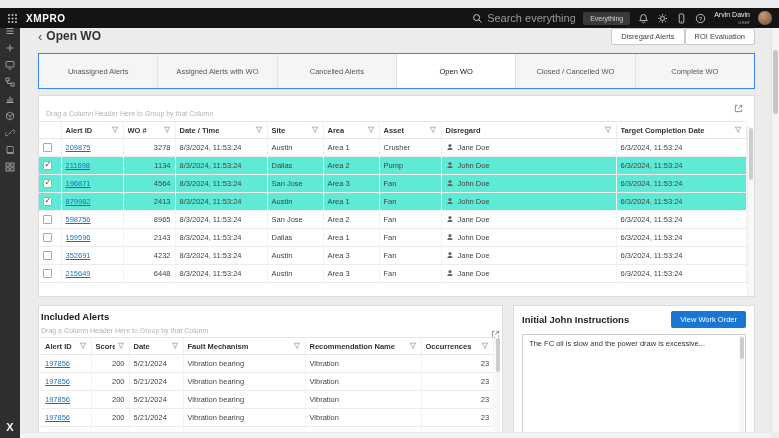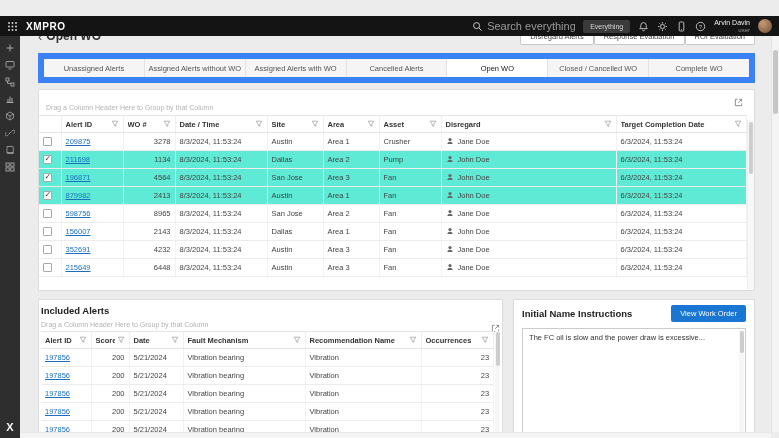--- a/index.html
+++ b/index.html
@@ -1,21 +1,21 @@
 <!DOCTYPE html>
 <html><head>
 <meta charset="utf-8">
 <style>
   * { box-sizing: border-box; margin: 0; padding: 0; }
   html,body { width:779px; height:438px; overflow:hidden; }
   body { font-family:"Liberation Sans", sans-serif; background:#ececec; }
   .app { position:relative; width:779px; height:438px; overflow:hidden; }
 
   
-  .topbar { position:absolute; top:16px; left:0; right:0; height:20px; background:#141414;
+  .topbar { position:absolute; top:8px; left:0; right:0; height:20px; background:#141414;
             display:flex; align-items:center; padding:0 7px; gap:6px; z-index:20; }
   .topbar svg { display:block; }
   .tb-icon { width:11px; height:11px; color:#c9c9c9; flex:none; cursor:pointer; }
   .brand { color:#fff; font-size:10px; font-weight:800; letter-spacing:.6px; margin-left:2px; }
   .tb-right { margin-left:auto; display:flex; align-items:center; gap:8px; }
   .searchbox { display:flex; align-items:center; gap:4px; }
   .searchbox input { background:transparent; border:none; outline:none; color:#ddd;
                      font-size:11px; width:88px; font-family:Liberation Sans, sans-serif; }
   .searchbox input::placeholder { color:#9a9a9a; }
   .scope-pill { background:#3a3a3a; color:#d5d5d5; font-size:7px; padding:3px 7px;
@@ -36,21 +36,21 @@
   
   .main { position:absolute; top:20px; left:20px; right:0; bottom:0; background:#ececec; overflow:hidden; }
 
   .page-header { display:flex; align-items:center; height:30px; padding:2px 24px 0 18px; }
   .back { font-size:13px; color:#555; margin-right:4px; cursor:pointer; line-height:1; }
   .page-title { font-size:12px; font-weight:700; color:#333; }
   .actions { margin-left:auto; display:flex; }
   .btn { background:#fff; border:1px solid #c9c9c9; border-radius:2px; font-size:7.5px;
          color:#444; padding:3px 9px; font-family:inherit; cursor:pointer; }
 
-  .tabs { display:flex; margin:3px 24px 0 18px; border:6px solid #3b82f6; background:#f5f5f5; height:30px; }
+  .tabs { display:flex; margin:3px 24px 0 18px; border:1px solid #3b82f6; background:#f5f5f5; height:36px; }
   .tab { flex:1; display:flex; align-items:center; justify-content:center; text-align:center;
          font-size:7.5px; color:#555; border-right:1px solid #e2e2e2; background:#f5f5f5; cursor:pointer; }
   .tab:last-of-type { border-right:none; }
   .tab.active { background:#fff; color:#1a1a1a; }
 
   .grid-panel { margin:6px 24px 0 18px; background:#fff; border:1px solid #dcdcdc;
                 height:202px; position:relative; overflow:hidden; padding-right:7px; }
   .panel-toolbar { display:flex; justify-content:flex-end; padding:3px 4px 0; height:13px; }
   .export { width:9px; height:9px; color:#777; cursor:pointer; }
   .group-hint { font-size:7px; color:#b3b3b3; padding:1px 7px 4px; }
@@ -227,35 +227,31 @@
 
   <main class="main">
 
     <div class="page-header">
       <span class="back">‹</span>
       <span class="page-title">Open WO</span>
       <div class="actions">
 
           <button class="btn">Disregard Alerts</button>
 
-          <button class="btn">Response Evaluation</button>
 
           <button class="btn">ROI Evaluation</button>
         </div>
     </div>
 
     <nav class="tabs">
 
         <div class="tab">
           <span>Unassigned Alerts</span>
         </div>
 
-        <div class="tab">
-          <span>Assigned Alerts without WO</span>
-        </div>
 
         <div class="tab">
           <span>Assigned Alerts with WO</span>
         </div>
 
         <div class="tab">
           <span>Cancelled Alerts</span>
         </div>
 
         <div class="tab active">
@@ -453,21 +449,21 @@
                 <span class="person"><svg viewBox="0 0 10 10">
                     <circle cx="5" cy="3.2" r="2" fill="currentColor"></circle>
                     <path d="M1.6 8.8c.3-2 1.7-2.8 3.4-2.8s3.1.8 3.4 2.8z" fill="currentColor"></path>
                   </svg></span><span>Jane Doe</span>
               </td>
               <td>6/3/2024, 11:53:24</td>
             </tr>
 
             <tr class="wo-row">
               <td><span class="cb"></span></td>
-              <td><a class="link">156007</a></td>
+              <td><a class="link">159596</a></td>
               <td class="num">2143</td>
               <td>8/3/2024, 11:53:24</td>
               <td>Dallas</td>
               <td>Area 1</td>
               <td>Fan</td>
               <td>
                 <span class="person"><svg viewBox="0 0 10 10">
                     <circle cx="5" cy="3.2" r="2" fill="currentColor"></circle>
                     <path d="M1.6 8.8c.3-2 1.7-2.8 3.4-2.8s3.1.8 3.4 2.8z" fill="currentColor"></path>
                   </svg></span><span>John Doe</span>
@@ -646,21 +642,21 @@
               </tbody>
           </table>
           <div class="inc-scroll">
               <div class="thumb"></div>
             </div>
         </div>
       </section>
 
       <section class="card right">
         <div class="right-header">
-          <div class="card-title">Initial Name Instructions</div>
+          <div class="card-title">Initial John Instructions</div>
           <button class="primary-btn">View Work Order</button>
         </div>
         <div class="instructions-box">
           <span>The FC oil is slow and the power draw is excessive...</span>
           <div class="box-scroll">
               <div class="thumb"></div>
             </div>
         </div>
       </section>
 

